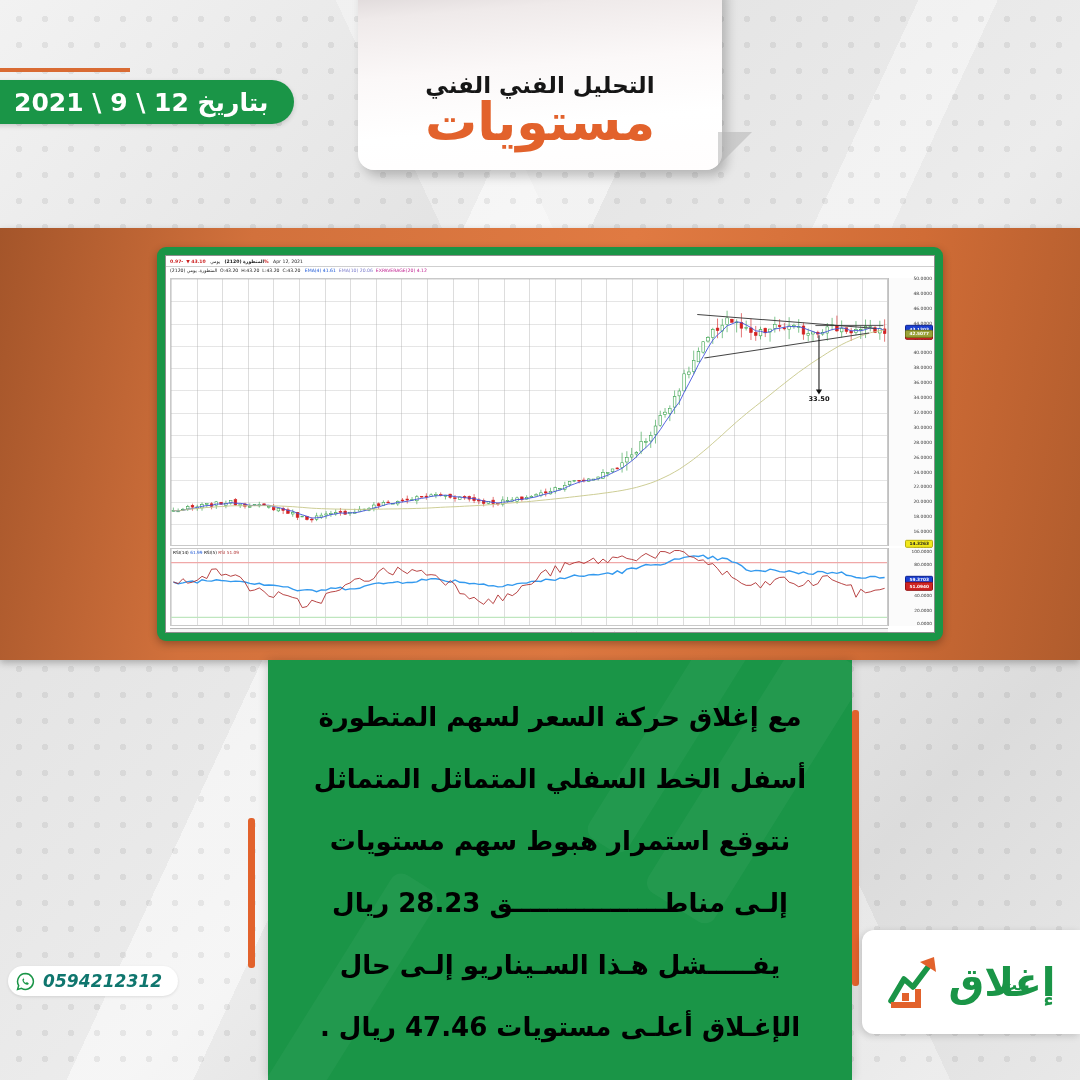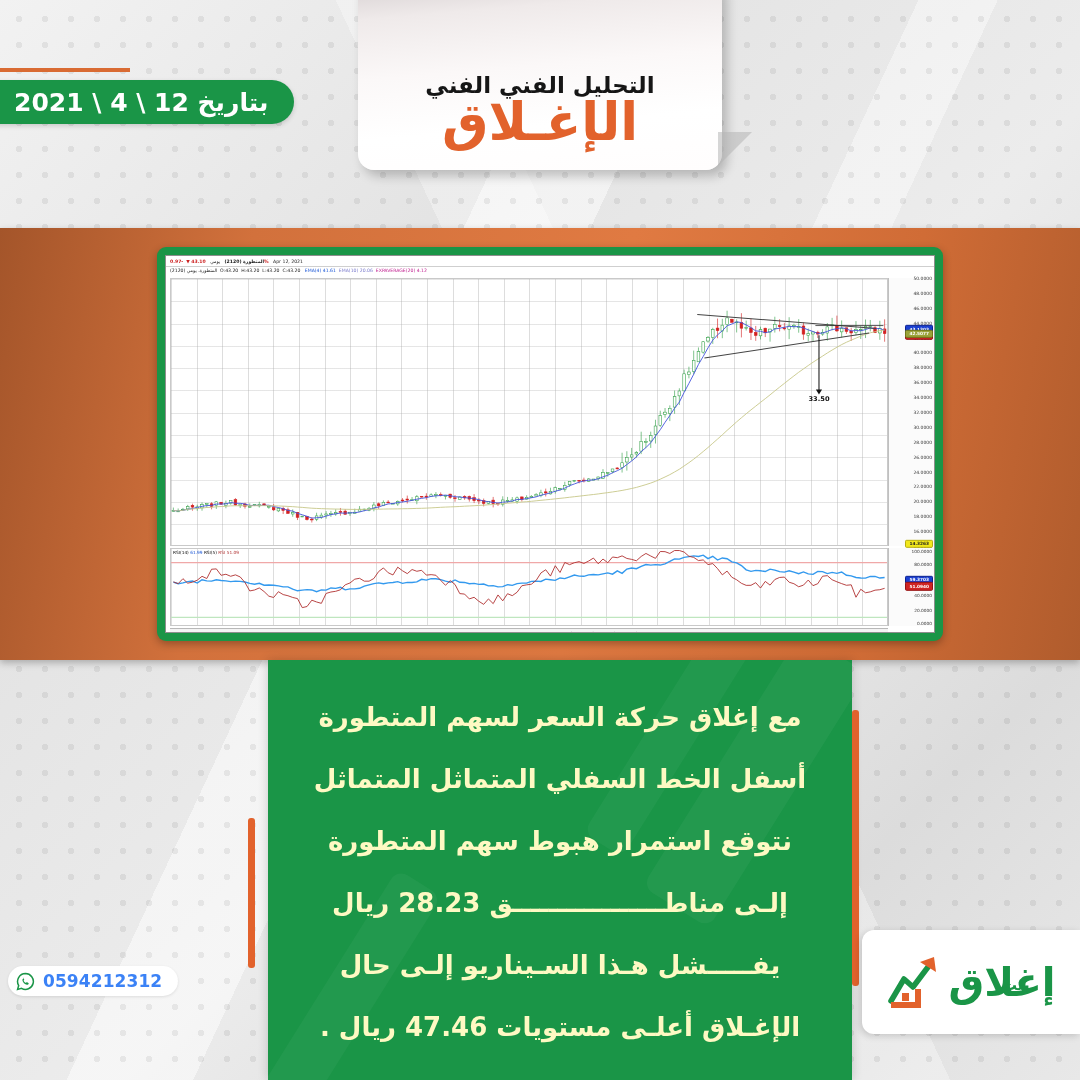--- a/index.html
+++ b/index.html
@@ -196,21 +196,21 @@
     position:absolute; left:46px; top:200px; width:52px; height:300px;
     background:rgba(255,255,255,.04); transform:rotate(32deg);
     border-radius:12px;
   }
   #tp-lines {
     position:relative; z-index:2;
     padding:44px 42px 0 42px;
     direction:rtl; text-align:center;
   }
   #tp-lines .ln {
-    color:#fef9c3; font-size:26px; font-weight:bold;
+    color:#000000; font-size:26px; font-weight:bold;
     line-height:1.0; margin-bottom:36px; letter-spacing:.2px;
     white-space:nowrap;
   }
 
   #left-accent {
     position:absolute; left:248px; top:818px;
     width:7px; height:150px; background:#e2622c; border-radius:3px;
   }
   #right-accent {
     position:absolute; left:852px; top:710px;
@@ -220,21 +220,21 @@
   
   #contact { position:absolute; left:8px; top:966px; width:230px; }
   .crow {
     display:flex; align-items:center;
     background:#ffffff; border-radius:18px;
     height:30px; margin-bottom:7px; padding:0 16px 0 8px;
     width:max-content; box-shadow:0 1px 3px rgba(0,0,0,.1);
   }
   .crow .ic { width:19px; height:19px; margin-right:8px; flex:0 0 auto; }
   .crow .tx { font-size:17px; font-weight:bold; letter-spacing:.1px; }
-  #wa-text { color:#3b82f6; }
+  #wa-text { color:#0f766e;font-style:italic; }
   #web-text { color:#e2622c; font-size:15px; }
 
   
   #logo-card {
     position:absolute; left:862px; top:930px;
     width:218px; height:104px;
     background:#fff; border-radius:12px 0 0 12px;
     box-shadow:-2px 2px 7px rgba(0,0,0,.16);
     display:flex; align-items:center; justify-content:center;
   }
@@ -250,26 +250,26 @@
 </head>
 <body>
 
 <div id="bg-base"></div>
 <div id="bg-chevrons"></div>
 <div id="bg-dots"></div>
 
 <div id="header-zone">
   <div id="date-rule"></div>
   <div id="date-badge">
-    <span>بتاريخ 12 \ 4 \ 2021</span>
+    <span>بتاريخ 12 \ 9 \ 2021</span>
   </div>
 
   <div id="title-card">
     <div id="title-sub">التحليل الفني الفني</div>
-    <div id="title-main">الإغـلاق</div>
+    <div id="title-main">مستويات</div>
   </div>
   <div id="card-fold"></div>
 </div>
 
 <div id="chart-banner"></div>
 
 <div id="chart-frame">
   <div id="chart-inner">
 
     <div class="ch-row" id="ch-row1">
@@ -703,21 +703,21 @@
   </div>
 </div>
 
 <div id="text-panel">
   <div id="tp-deco1"></div>
   <div id="tp-deco2"></div>
   <div id="tp-deco3"></div>
   <div id="tp-lines">
       <div class="ln">مع إغلاق حركة السعر لسهم المتطورة</div>
       <div class="ln">أسفل الخط السفلي المتماثل المتماثل</div>
-      <div class="ln">نتوقع استمرار هبوط سهم المتطورة</div>
+      <div class="ln">نتوقع استمرار هبوط سهم مستويات</div>
       <div class="ln">إلـى مناطـــــــــــــــــق 28.23 ريال</div>
       <div class="ln">يفـــــشل هـذا السـيناريو إلـى حال</div>
       <div class="ln">الإغـلاق أعلـى مستويات 47.46 ريال .</div>
     </div>
 </div>
 <div id="left-accent"></div>
 <div id="right-accent"></div>
 
 <div id="contact">
   <div class="crow">

